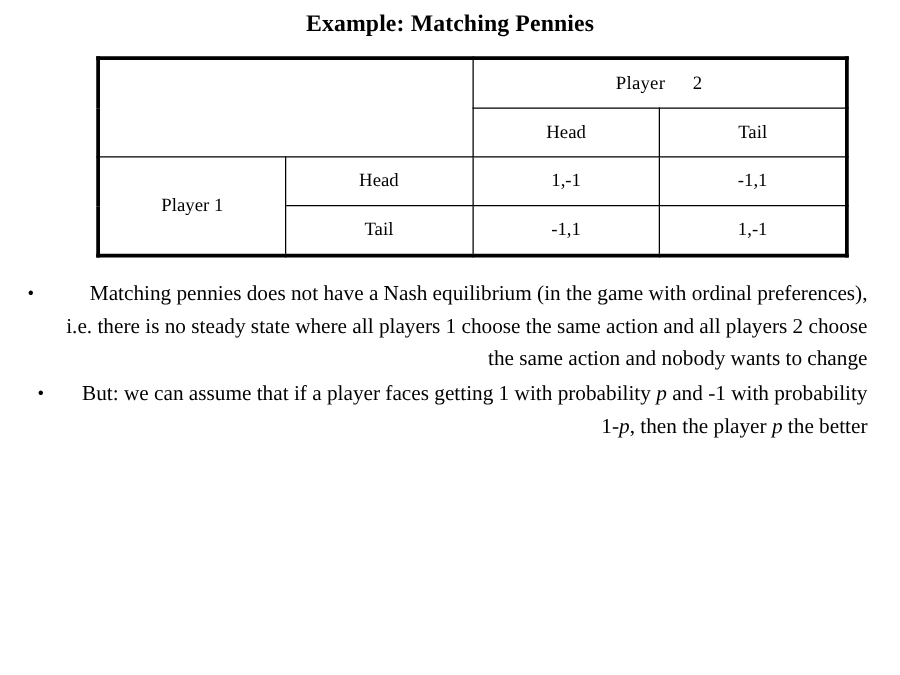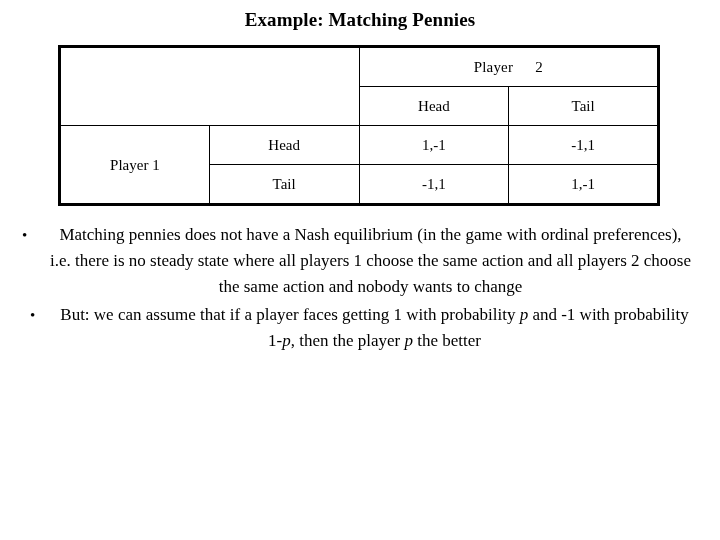--- a/index.html
+++ b/index.html
@@ -25,21 +25,21 @@
     text-align: center;
     font-size: 19px;
     font-weight: bold;
     line-height: 22px;
     letter-spacing: 0.1px;
   }
 
   
   .payoff-table-wrap {
     position: absolute;
-    left: 58px;
+    left: 77px;
     top: 45px;
     width: 602px;
   }
   table.payoff {
     border-collapse: collapse;
     width: 602px;
     table-layout: fixed;
     font-size: 15px;
   }
   table.payoff td {
@@ -106,21 +106,21 @@
     position: absolute;
     left: 0;
     top: 0;
     width: 25px;
     font-size: 15px;
     line-height: 26px;
   }
   .bullet-text {
     display: block;
     margin-left: 25px;
-    text-align: center;
+    text-align: right;
   }
   .ital {
     font-style: italic;
   }
 </style>
 </head>
 <body>
 
 <div class="slide-title">Example: Matching Pennies</div>
 

